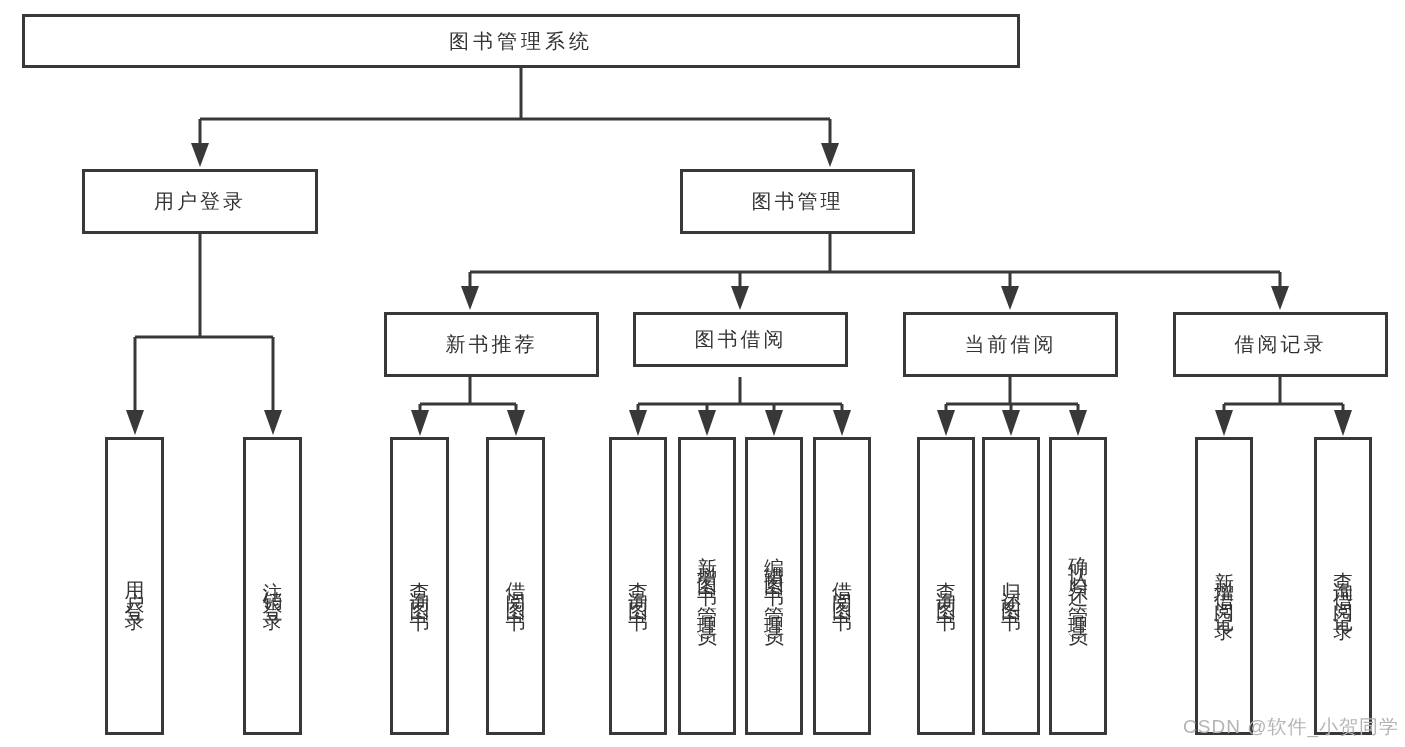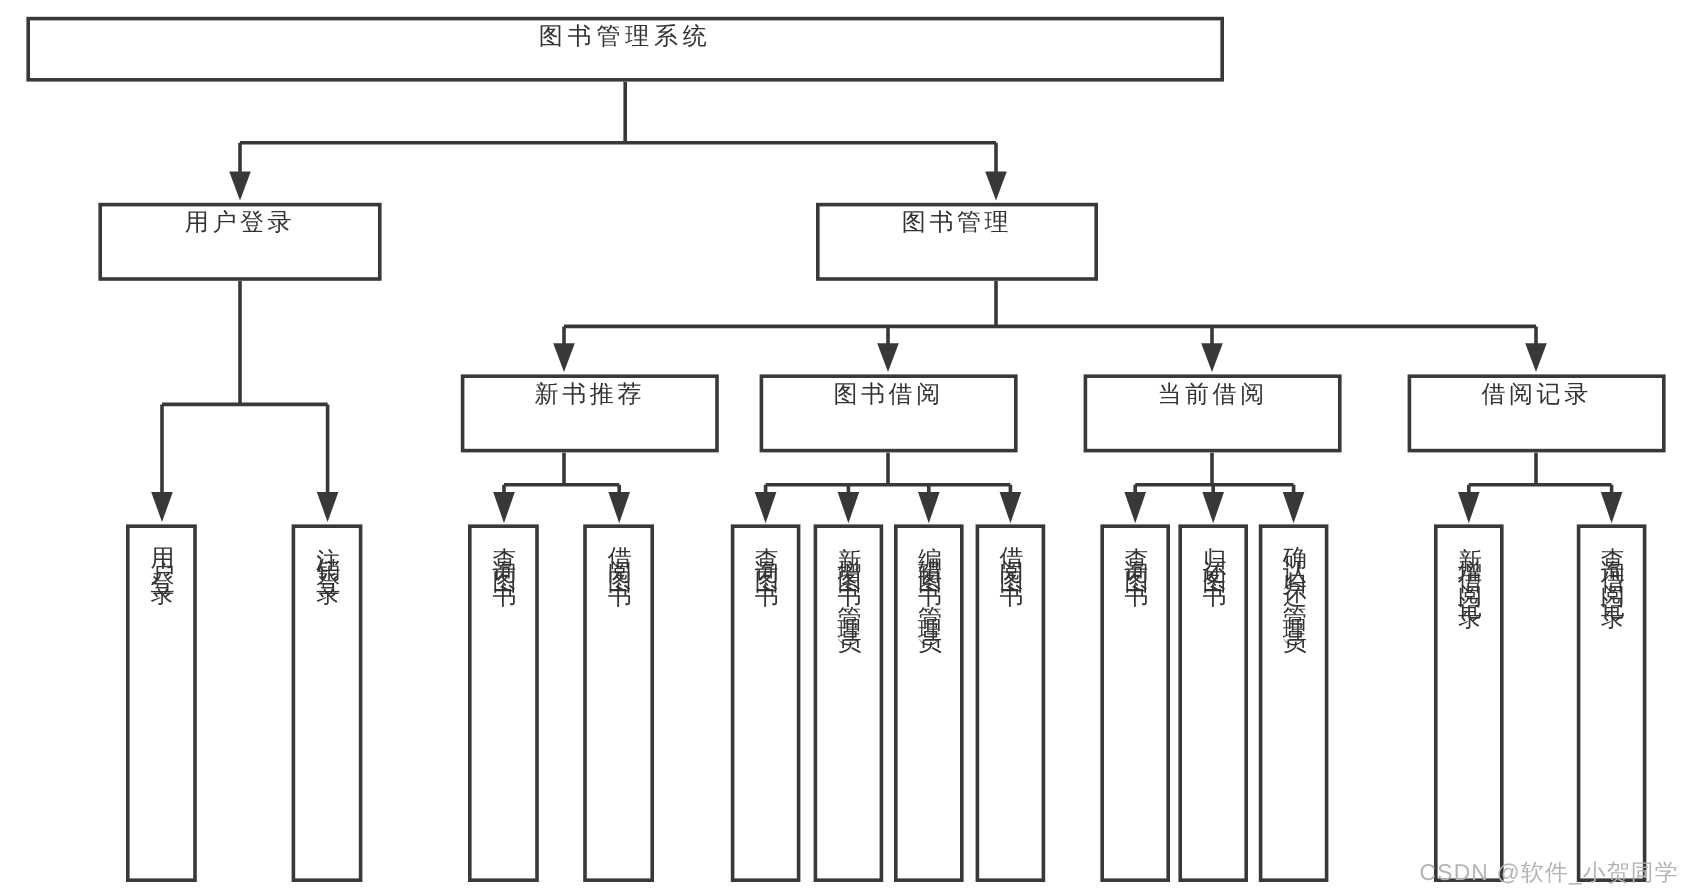--- a/index.html
+++ b/index.html
@@ -18,21 +18,21 @@
     font-family:"Liberation Sans", sans-serif;
   }
   .connectors{position:absolute;left:0;top:0;z-index:0;}
   .connectors path{stroke:var(--line);stroke-width:3;fill:none;}
   .connectors polygon{fill:var(--line);stroke:none;}
   .node{
     position:absolute;
     box-sizing:border-box;
     background:#fff;
     border:3px solid var(--border);
-    display:flex;justify-content:center;
+    display:flex;align-items:center;justify-content:center;
     color:var(--text);
     z-index:1;
   }
   .node.h .lbl{font-size:20px;letter-spacing:3px;white-space:nowrap;}
   .node.h.root .lbl{letter-spacing:4px;}
   .node.v .lbl{
     writing-mode:vertical-rl;
     text-orientation:mixed;
     font-size:20px;
     letter-spacing:10px;
@@ -96,21 +96,21 @@
   <div class="node h" style="left:82px;top:169px;width:236px;height:65px">
     <span class="lbl">用户登录</span>
   </div>
   <div class="node h" style="left:680px;top:169px;width:235px;height:65px">
     <span class="lbl">图书管理</span>
   </div>
 
   <div class="node h" style="left:384px;top:312px;width:215px;height:65px">
     <span class="lbl">新书推荐</span>
   </div>
-  <div class="node h" style="left:633px;top:312px;width:215px;height:65px">
+  <div class="node h" style="left:633px;top:312px;width:215px;height:55px">
     <span class="lbl">图书借阅</span>
   </div>
   <div class="node h" style="left:1173px;top:312px;width:215px;height:65px">
     <span class="lbl">借阅记录</span>
   </div>
   <div class="node h" style="left:903px;top:312px;width:215px;height:65px">
     <span class="lbl">当前借阅</span>
   </div>
 
   <div class="node v" style="left:105px;top:437px;width:59px;height:298px">

